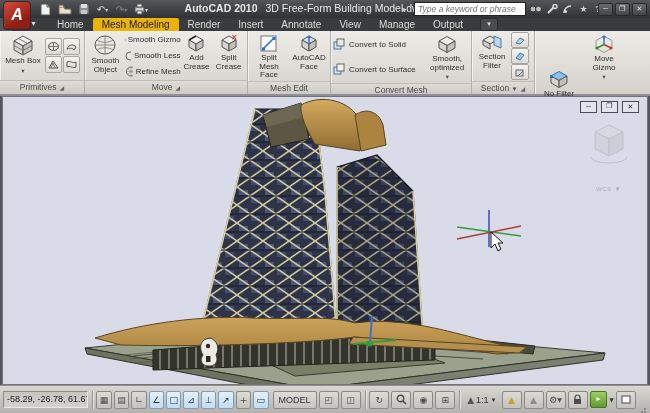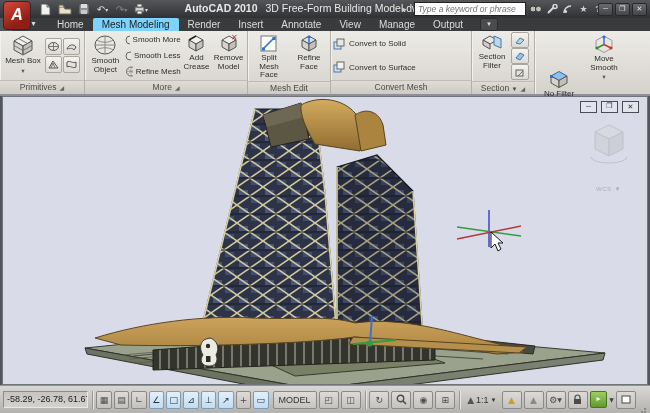--- a/index.html
+++ b/index.html
@@ -25,21 +25,21 @@
     font-style:italic;color:#8a8a8a;padding:0 3px;font-family:"Liberation Sans",sans-serif;}
   .ic-ico{width:13px;height:12px;color:#cfcfcb;font-size:9px;display:flex;align-items:center;justify-content:center;}
   #winbtns{position:absolute;right:3px;top:3px;display:flex;gap:2px;}
   .wbtn{width:13px;height:11px;background:linear-gradient(#6a6b6e,#444547);border:1px solid #28282a;
     color:#e6e6e4;font-size:7px;line-height:10px;text-align:center;border-radius:2px;}
 
   
   #tabrow{position:absolute;left:12px;top:18px;width:650px;height:13px;background:#3a3b3d;
     display:flex;align-items:flex-end;padding-left:36px;box-sizing:border-box;}
   .tab{font-size:10px;color:#dcdcda;padding:1px 9px;line-height:11px;}
-  .tab.active{background:#7dd3fc;color:#1d1d1d;border-radius:2px 2px 0 0;}
+  .tab.active{background:#eab308;color:#1d1d1d;border-radius:2px 2px 0 0;}
   #minribbon{margin-left:8px;width:16px;height:11px;background:#4a4b4d;border:1px solid #2c2c2e;
     color:#ddd;font-size:6px;text-align:center;line-height:10px;border-radius:2px;}
 
   
   #ribbon{position:absolute;left:0;top:31px;width:650px;height:65px;
     background:linear-gradient(#edebe7,#d5d2cc);display:flex;border-bottom:2px solid #8f9097;box-sizing:border-box;}
   .panel{display:flex;flex-direction:column;border-right:1px solid #b3b0a9;box-shadow:1px 0 0 #f4f2ee inset;}
   .pbody{flex:1;display:flex;align-items:stretch;padding:1px 2px;gap:1px;}
   .plabel{height:13px;font-size:8.5px;color:#4a4a48;text-align:center;line-height:13px;
     background:linear-gradient(#dfdcd6,#cecbc4);border-top:1px solid #c0bdb6;white-space:nowrap;overflow:hidden;}
@@ -224,21 +224,21 @@
             <path d="M2,11 h20 M12,2 v18 M4,6 C8,9 16,9 20,6 M4,16 C8,13 16,13 20,16" fill="none" stroke="#8a8a86"></path>
           </svg>
           <span>Smooth Object</span>
         </div>
         <div class="smallcol" style="width:56px;">
           <div class="smallrow">
             <svg width="12" height="11">
                 <circle cx="5" cy="6" r="4" fill="#e9e7e1" stroke="#666"></circle>
                 <path d="M8,2 h4 M10,0 v4" stroke="#2f8f2f" stroke-width="1.4"></path>
               </svg>
-            <span>Smooth More</span>
+            <span>Smooth Gizmo</span>
             </div>
           <div class="smallrow">
             <svg width="12" height="11">
                 <circle cx="5" cy="6" r="4" fill="#e9e7e1" stroke="#666"></circle>
                 <path d="M8,2 h4" stroke="#c0392b" stroke-width="1.4"></path>
               </svg>
             <span>Smooth Less</span>
             </div>
           <div class="smallrow">
             <svg width="12" height="11">
@@ -257,24 +257,24 @@
           </svg>
           <span>Add Crease</span>
         </div>
         <div class="bigbtn" style="width:33px;">
           <svg width="20" height="19">
             <polygon points="3,6 10,2 17,6 10,10" fill="#f0efeb" stroke="#555"></polygon>
             <polygon points="3,6 10,10 10,17 3,13" fill="#d6d4ce" stroke="#555"></polygon>
             <polygon points="17,6 10,10 10,17 17,13" fill="#c3c1bb" stroke="#555"></polygon>
             <text x="12" y="6" font-size="8" fill="#c0392b" font-weight="bold">✕</text>
           </svg>
-          <span>Remove Model</span>
+          <span>Split Crease</span>
         </div>
       </div>
-      <div class="plabel"><span>More</span><span class="xarr sym">◢</span></div>
+      <div class="plabel"><span>Move</span><span class="xarr sym">◢</span></div>
     </div>
 
     <div class="panel" style="width:82px;">
       <div class="pbody" style="justify-content:center;gap:4px;">
         <div class="bigbtn" style="width:36px;">
           <svg width="20" height="19">
             <rect x="2" y="2" width="15" height="15" fill="#fafaf8" stroke="#777"></rect>
             <path d="M4,15 L15,4" stroke="#2f6fd0" stroke-width="1.6"></path>
             <rect x="3" y="13.5" width="3" height="3" fill="#2f6fd0"></rect>
               <rect x="13.5" y="3" width="3" height="3" fill="#2f6fd0"></rect>
@@ -282,21 +282,21 @@
           <span>Split Mesh Face</span>
         </div>
         <div class="bigbtn" style="width:36px;">
           <svg width="20" height="19">
             <polygon points="3,6 10,2 17,6 10,10" fill="#cfe2f4" stroke="#555"></polygon>
             <polygon points="3,6 10,10 10,17 3,13" fill="#d6d4ce" stroke="#555"></polygon>
             <polygon points="17,6 10,10 10,17 17,13" fill="#c3c1bb" stroke="#555"></polygon>
             <path d="M10,9 V3" stroke="#2f6fd0" stroke-width="1.4"></path>
               <polygon points="10,1 8,4 12,4" fill="#2f6fd0"></polygon>
           </svg>
-          <span>Refine Face</span>
+          <span>AutoCAD Face</span>
         </div>
       </div>
       <div class="plabel"><span>Mesh Edit</span></div>
     </div>
 
     <div class="panel" style="width:140px;">
       <div class="pbody">
         <div class="smallcol" style="width:92px;text-align:center;">
           <div class="smallrow">
             <svg width="13" height="12">
@@ -305,20 +305,29 @@
               </svg>
             <span>Convert to Solid</span>
             </div>
           <div class="smallrow">
             <svg width="13" height="12">
                 <rect x="1" y="4" width="7" height="7" fill="#cfe2f4" stroke="#4a77a8"></rect>
                 <rect x="4" y="1" width="7" height="7" fill="#f4f3ef" stroke="#666"></rect>
               </svg>
             <span>Convert to Surface</span>
             </div>
+        </div>
+        <div class="bigbtn" style="width:44px;">
+          <svg width="22" height="20">
+            <polygon points="3,7 11,2.5 19,7 11,11.5" fill="#f0efeb" stroke="#555"></polygon>
+            <polygon points="3,7 11,11.5 11,18.5 3,14" fill="#d6d4ce" stroke="#555"></polygon>
+            <polygon points="19,7 11,11.5 11,18.5 19,14" fill="#c3c1bb" stroke="#555"></polygon>
+          </svg>
+          <span>Smooth, optimized</span>
+          <span class="drop">▼</span>
         </div>
       </div>
       <div class="plabel"><span>Convert Mesh</span></div>
     </div>
 
     <div class="panel" style="width:62px;">
       <div class="pbody">
         <div class="bigbtn" style="width:36px;">
           <svg width="22" height="18">
             <polygon points="2,6 9,2 16,6 9,10" fill="#e9e7e1" stroke="#555"></polygon>
@@ -364,21 +373,21 @@
         <div class="bigbtn" style="width:42px;">
           <svg width="22" height="20">
             <polygon points="11,2 19,6.5 19,14 11,18.5 3,14 3,6.5" fill="none" stroke="#9a9a94"></polygon>
             <path d="M11,10.5 V3" stroke="#2f6fd0" stroke-width="1.4"></path>
               <circle cx="11" cy="3" r="1.6" fill="#2f6fd0"></circle>
             <path d="M11,10.5 L4,14" stroke="#2f8f2f" stroke-width="1.4"></path>
               <circle cx="4" cy="14" r="1.6" fill="#2f8f2f"></circle>
             <path d="M11,10.5 L18,14" stroke="#c0392b" stroke-width="1.4"></path>
               <circle cx="18" cy="14" r="1.6" fill="#c0392b"></circle>
           </svg>
-          <span>Move Smooth</span>
+          <span>Move Gizmo</span>
           <span class="drop">▼</span>
         </div>
       </div>
       <div class="plabel"><span>Subobject</span></div>
     </div>
     <div style="flex:1;"></div>
   </div>
 
   <div id="viewport">
 

